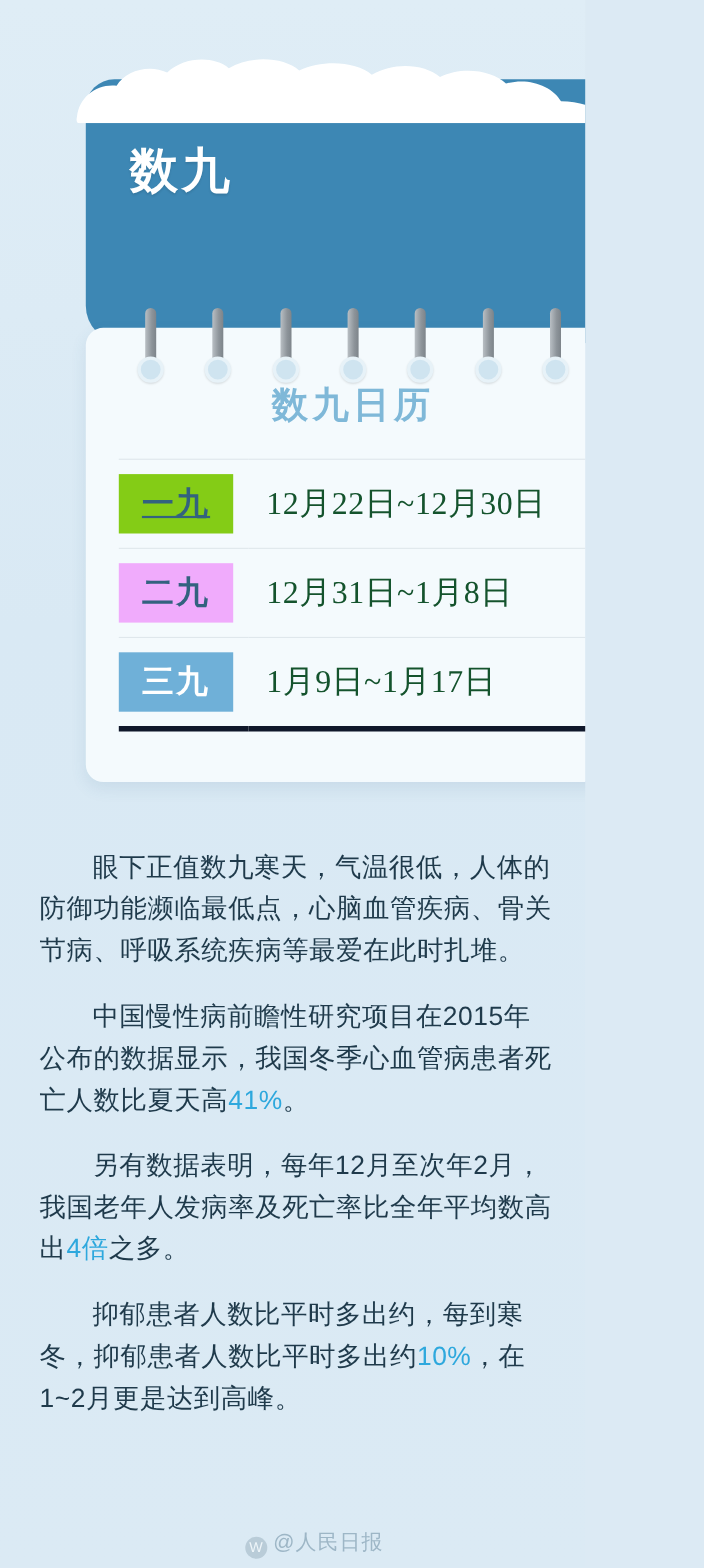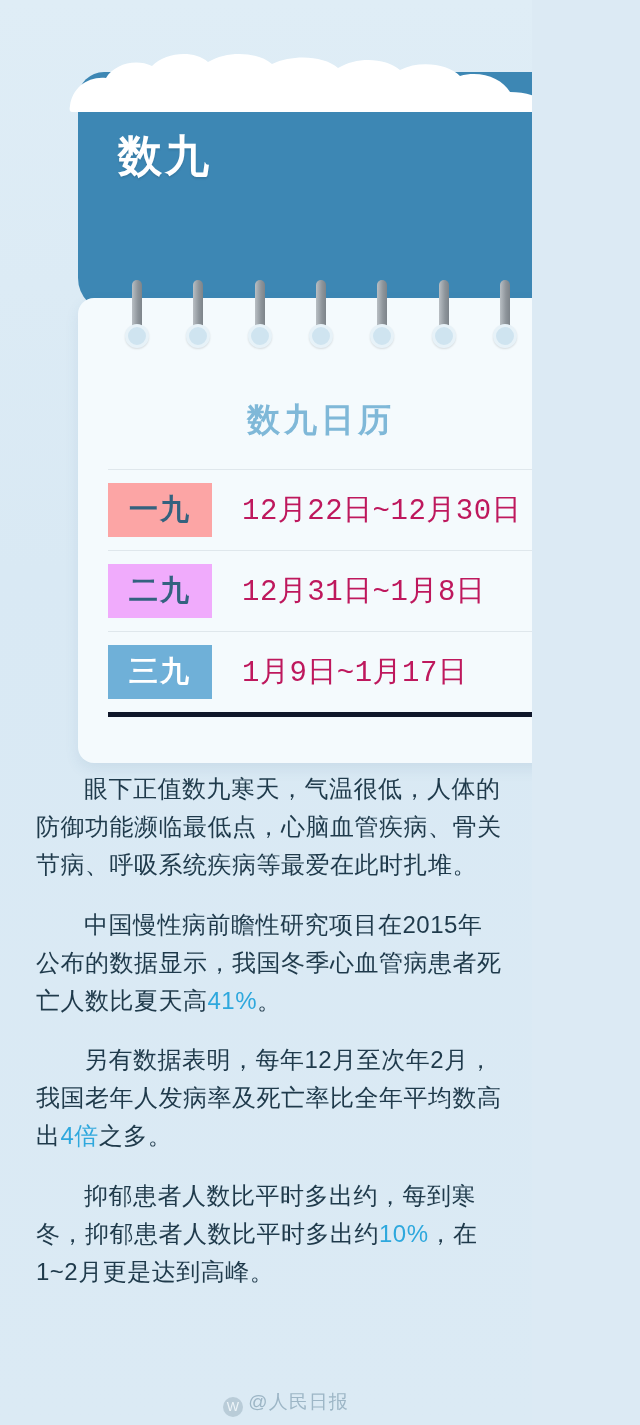--- a/index.html
+++ b/index.html
@@ -94,21 +94,21 @@
     background: #cfe4f0;
     border: 3px solid #e7f2f8;
     box-shadow: 0 1px 2px rgba(0,0,0,.12);
   }
 
   .cal-body {
     position: relative;
     margin-top: -14px;
     background: #f4fafd;
     border-radius: 16px;
-    padding: 100px 30px 46px 30px;
+    padding: 48px 30px 46px 30px;
     box-shadow: 0 6px 14px rgba(60,110,150,0.10);
   }
   .cal-body-title {
     text-align: center;
     color: #7fb8d8;
     font-family: "DejaVu Serif", "Liberation Serif", serif;
     font-weight: bold;
     font-size: 33px;
     letter-spacing: 4px;
     margin-bottom: 26px;
@@ -123,27 +123,27 @@
     display: block;
     width: 104px;
     text-align: center;
     font-family: "DejaVu Serif", "Liberation Serif", serif;
     font-weight: bold;
     font-size: 29px;
     letter-spacing: 2px;
     padding: 7px 0;
     color: #33627f;
   }
-  .tag-1 { background: #fca5a5; }
+  .tag-1 { background: #84cc16; text-decoration: underline; }
   .tag-2 { background: #f0abfc; }
   .tag-3 { background: #6fb0d8; color: #ffffff; }
   .range-text {
     font-size: 29px;
-    color: #be185d;
-    font-family: Liberation Mono, monospace;
+    color: #14532d;
+    font-family: Liberation Serif, serif;
     padding-left: 16px;
     letter-spacing: 0.5px;
   }
 
   
   .article {
     position: absolute;
     left: 36px;
     right: 30px;
     top: 770px;

